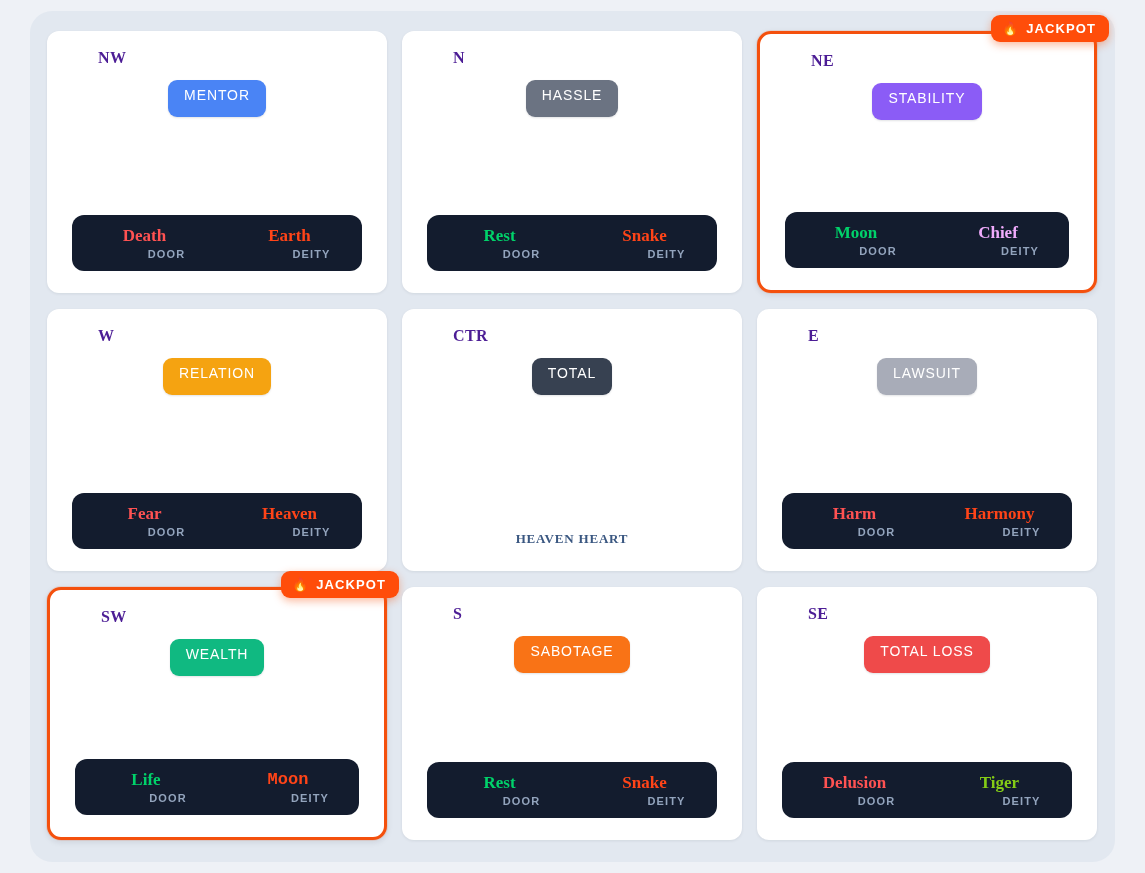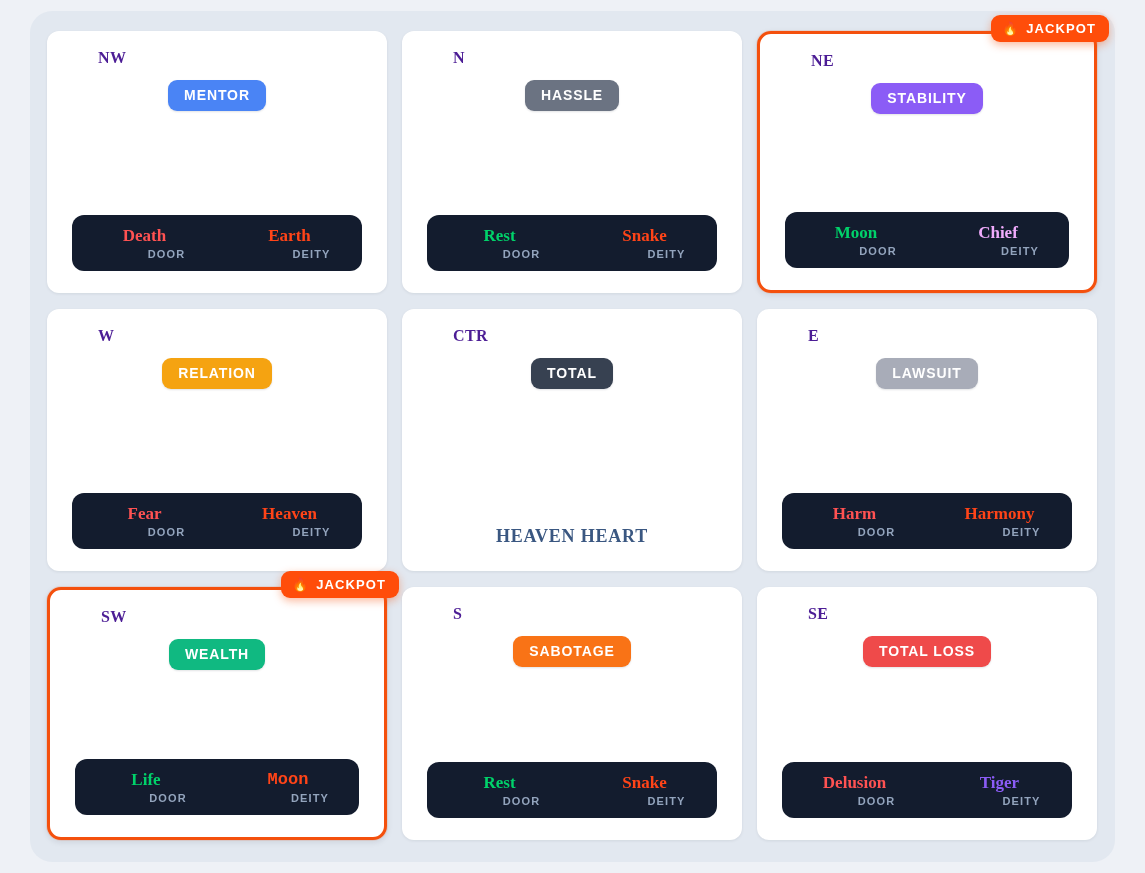--- a/index.html
+++ b/index.html
@@ -82,25 +82,25 @@
   .tag-row {
     position: absolute;
     top: 49px;
     left: 0;
     right: 0;
     display: flex;
     justify-content: center;
   }
   .tag {
     display: inline-block;
-    padding: 8px 16px 9px;
+    padding: 8px 16px 15px;
     border-radius: 9px;
     color: #ffffff;
     font-size: 14px;
-    font-weight: 700;
+    font-weight: 400;
     letter-spacing: 0.9px;
     line-height: 1;
     white-space: nowrap;
     box-shadow: 0 1px 2px rgba(15,23,42,0.12);
   }
 
   .panel {
     position: absolute;
     left: 25px;
     right: 25px;
@@ -131,21 +131,21 @@
   }
 
   .center-note {
     position: absolute;
     left: 0;
     right: 0;
     bottom: 24px;
     text-align: center;
     font-family: "Liberation Serif", serif;
     font-weight: 700;
-    font-size: 18px;
+    font-size: 13px;
     letter-spacing: 0.8px;
     color: #3a5781;
   }
 </style>
 </head>
 <body style="background: rgb(238, 241, 246);">
 
 <div id="board-container" style="background: rgb(226, 232, 240);">
   <div id="grid">
       <div class="cell">
@@ -279,19 +279,19 @@
         <div class="corner-label">SE</div>
         <div class="tag-row">
           <span class="tag" style="background: rgb(239, 74, 74);">TOTAL LOSS</span>
         </div>
         <div class="panel">
           <div class="panel-col">
             <div class="panel-value" style="color: rgb(255, 82, 82);">Delusion</div>
             <div class="panel-caption">DOOR</div>
           </div>
           <div class="panel-col">
-            <div class="panel-value" style="color: #8b5cf6;">Tiger</div>
+            <div class="panel-value" style="color: #84cc16;">Tiger</div>
             <div class="panel-caption">DEITY</div>
           </div>
         </div>
       </div>
     </div>
 </div>
 
 </body></html>

